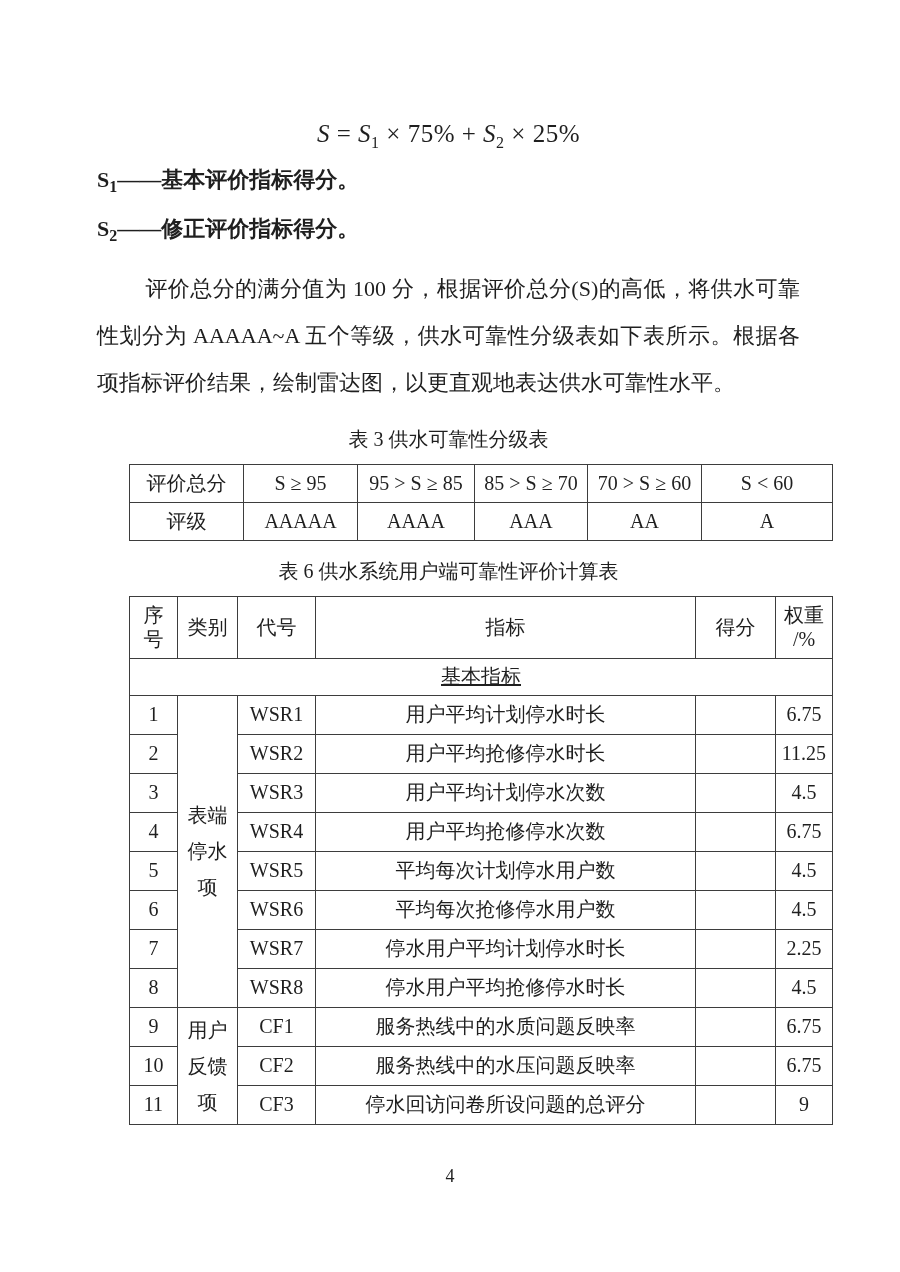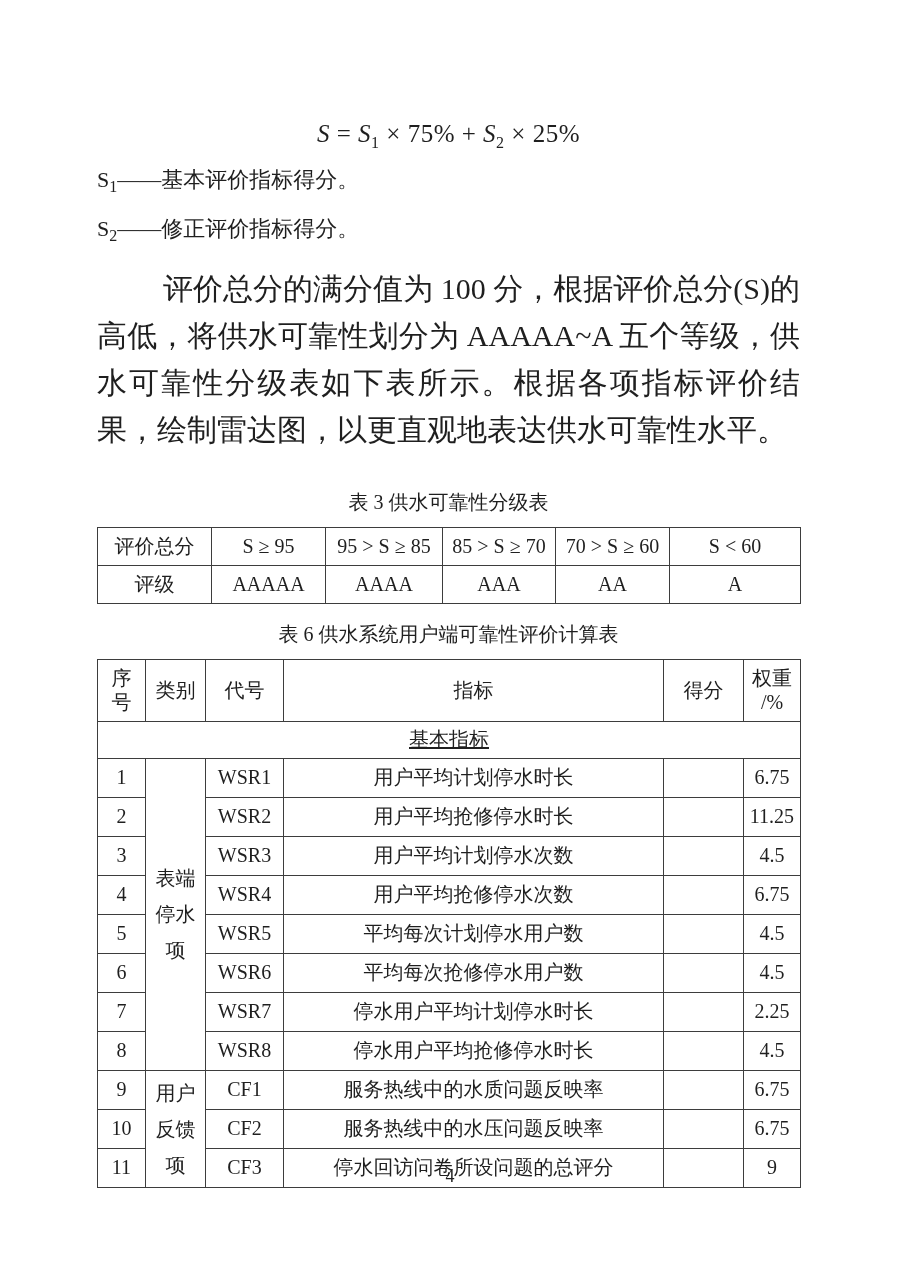--- a/index.html
+++ b/index.html
@@ -27,41 +27,43 @@
   
   .where {
     font-size: 22px;
     line-height: 28px;
     margin: 14px 0 14px 16px;
   }
   .def {
     font-size: 22px;
     line-height: 28px;
     margin: 14px 0;
+    font-weight: bold;
   }
   .body-par {
-    font-size: 30px;
+    font-size: 22px;
     line-height: 47px;
     text-align: justify;
     text-indent: 2.2em;
     margin-top: 8px;
   }
   
   .tbl-caption {
     text-align: center;
     font-size: 20px;
-    margin-top: 36px;
+    margin-top: 20px;
     margin-bottom: 11px;
   }
   .tbl-caption.second { margin-top: 17px; }
   
   table {
     border-collapse: collapse;
     table-layout: fixed;
     width: 703px;
+    margin-left: 32px;
   }
   td, th {
     border: 1px solid #3d3d3d;
     text-align: center;
     vertical-align: middle;
     font-weight: normal;
     font-size: 20px;
     padding: 0 2px;
     overflow: hidden;
   }

